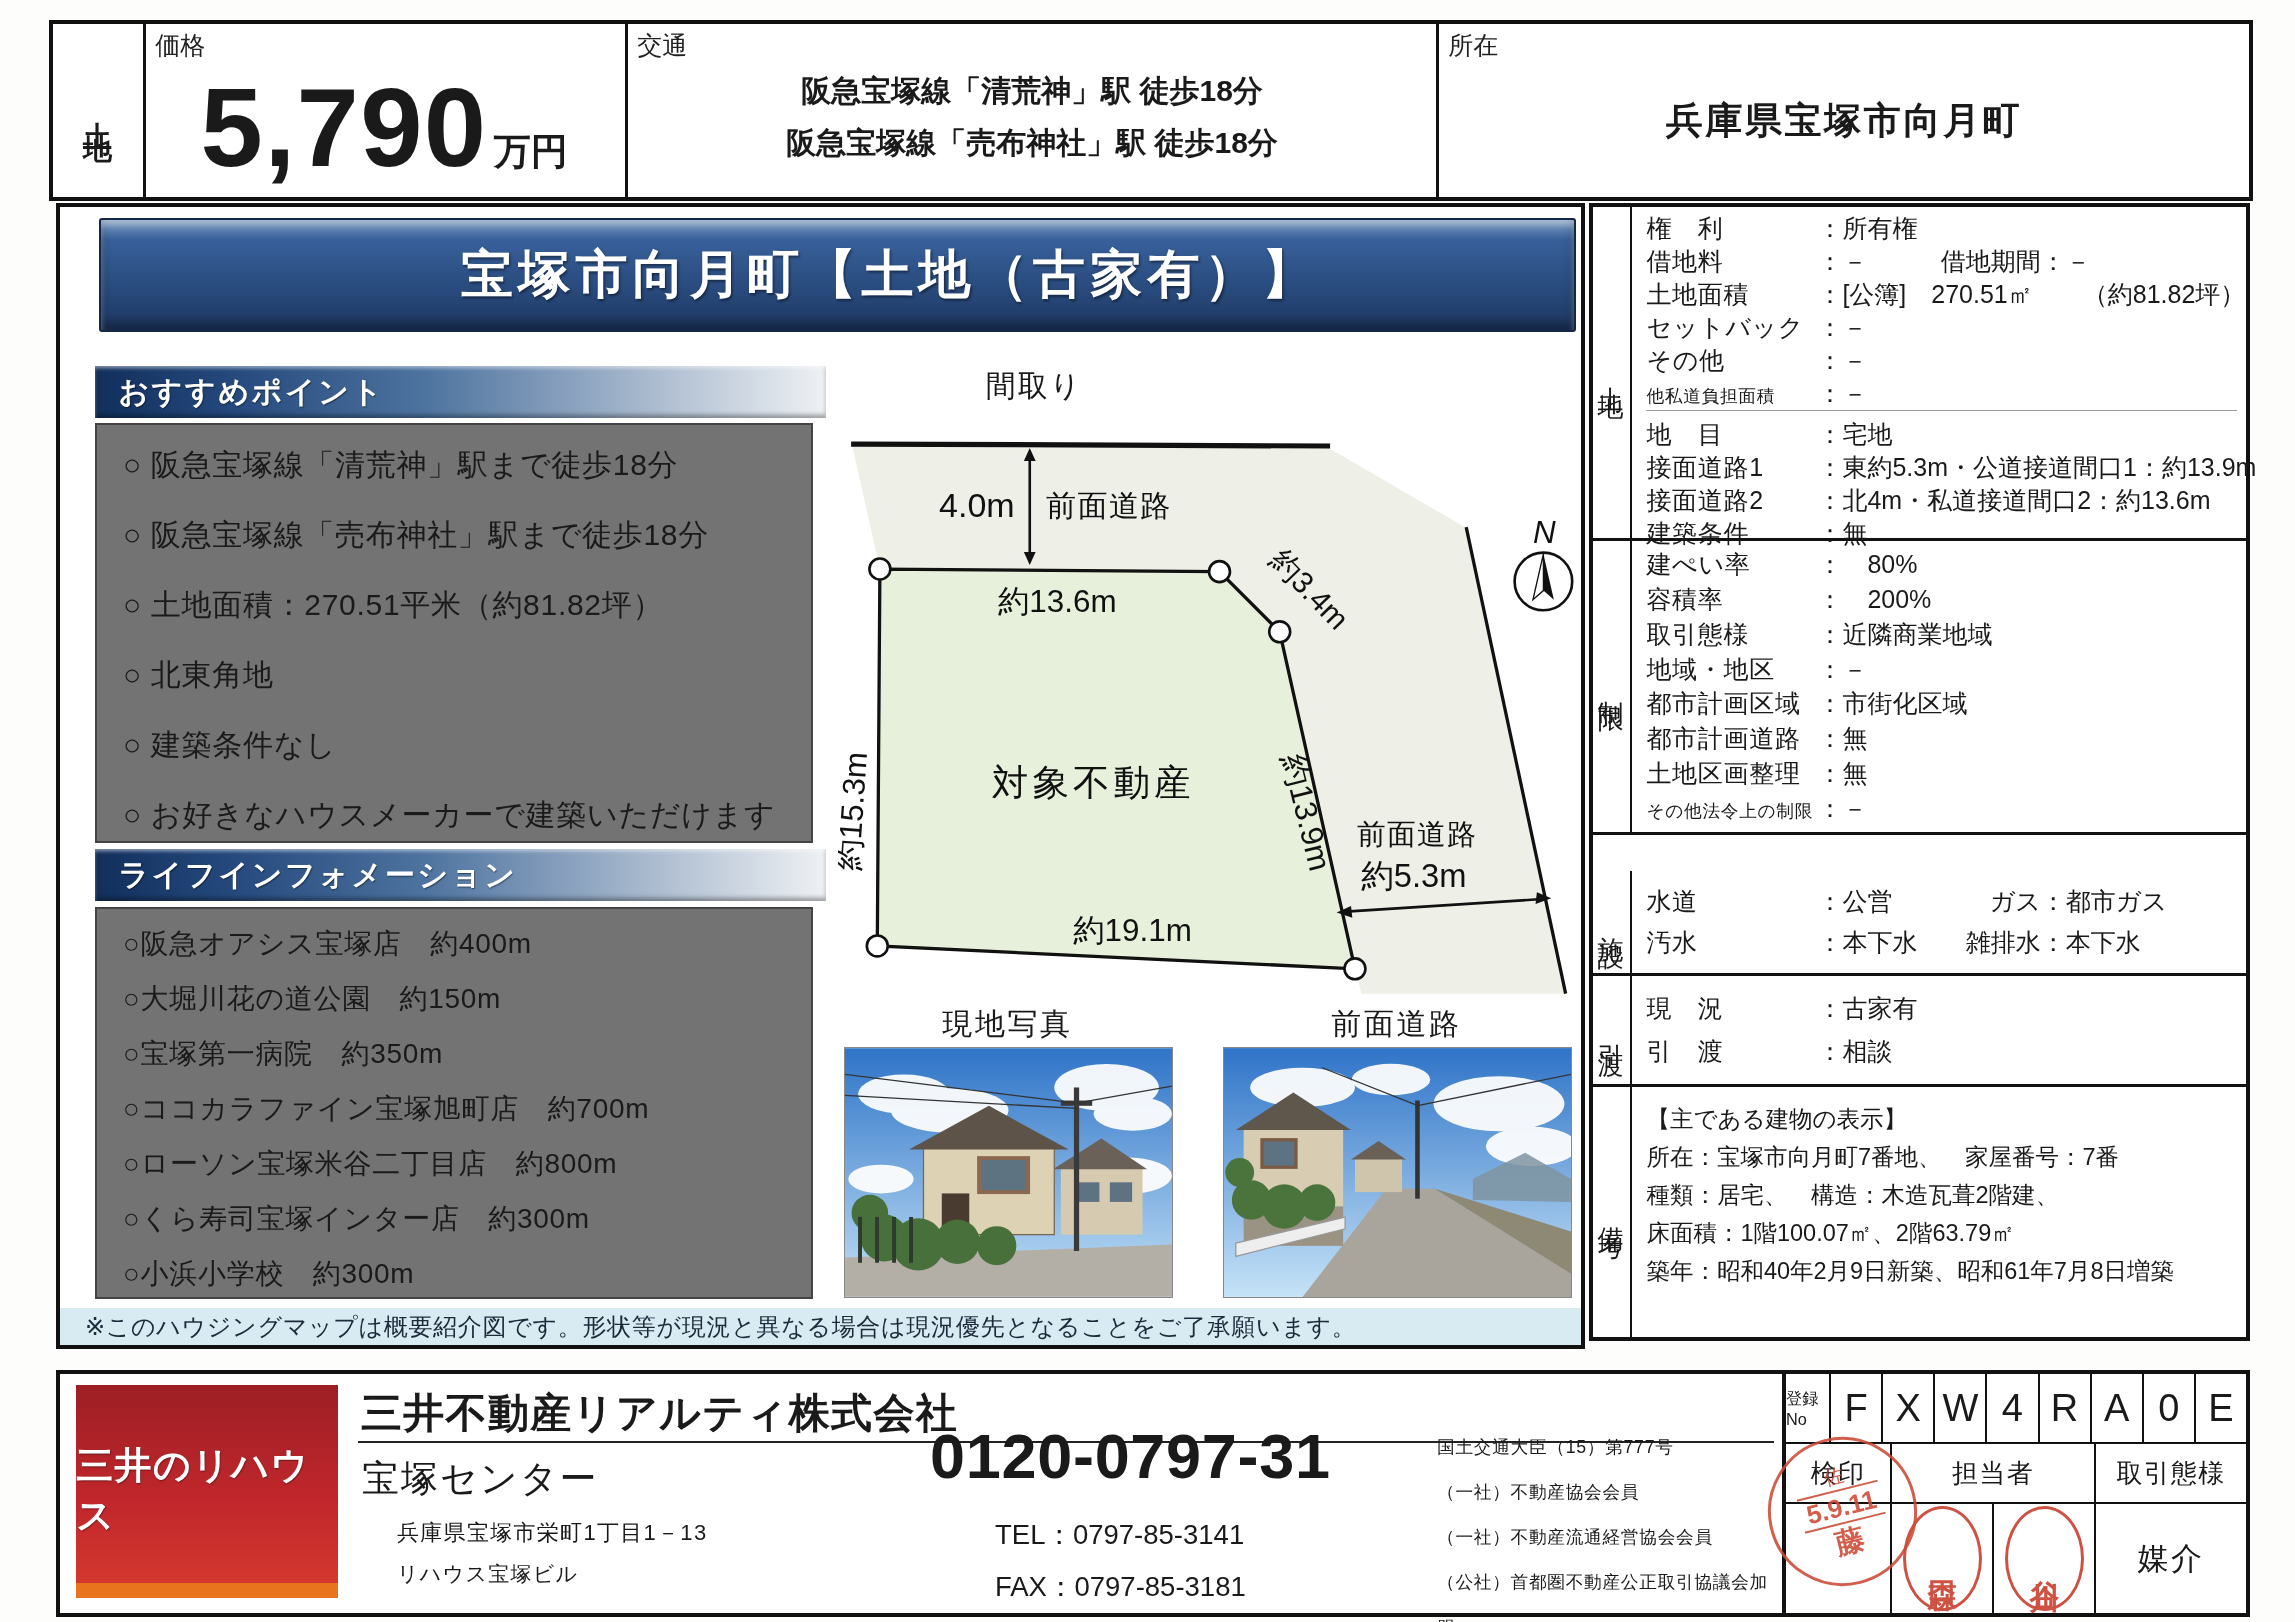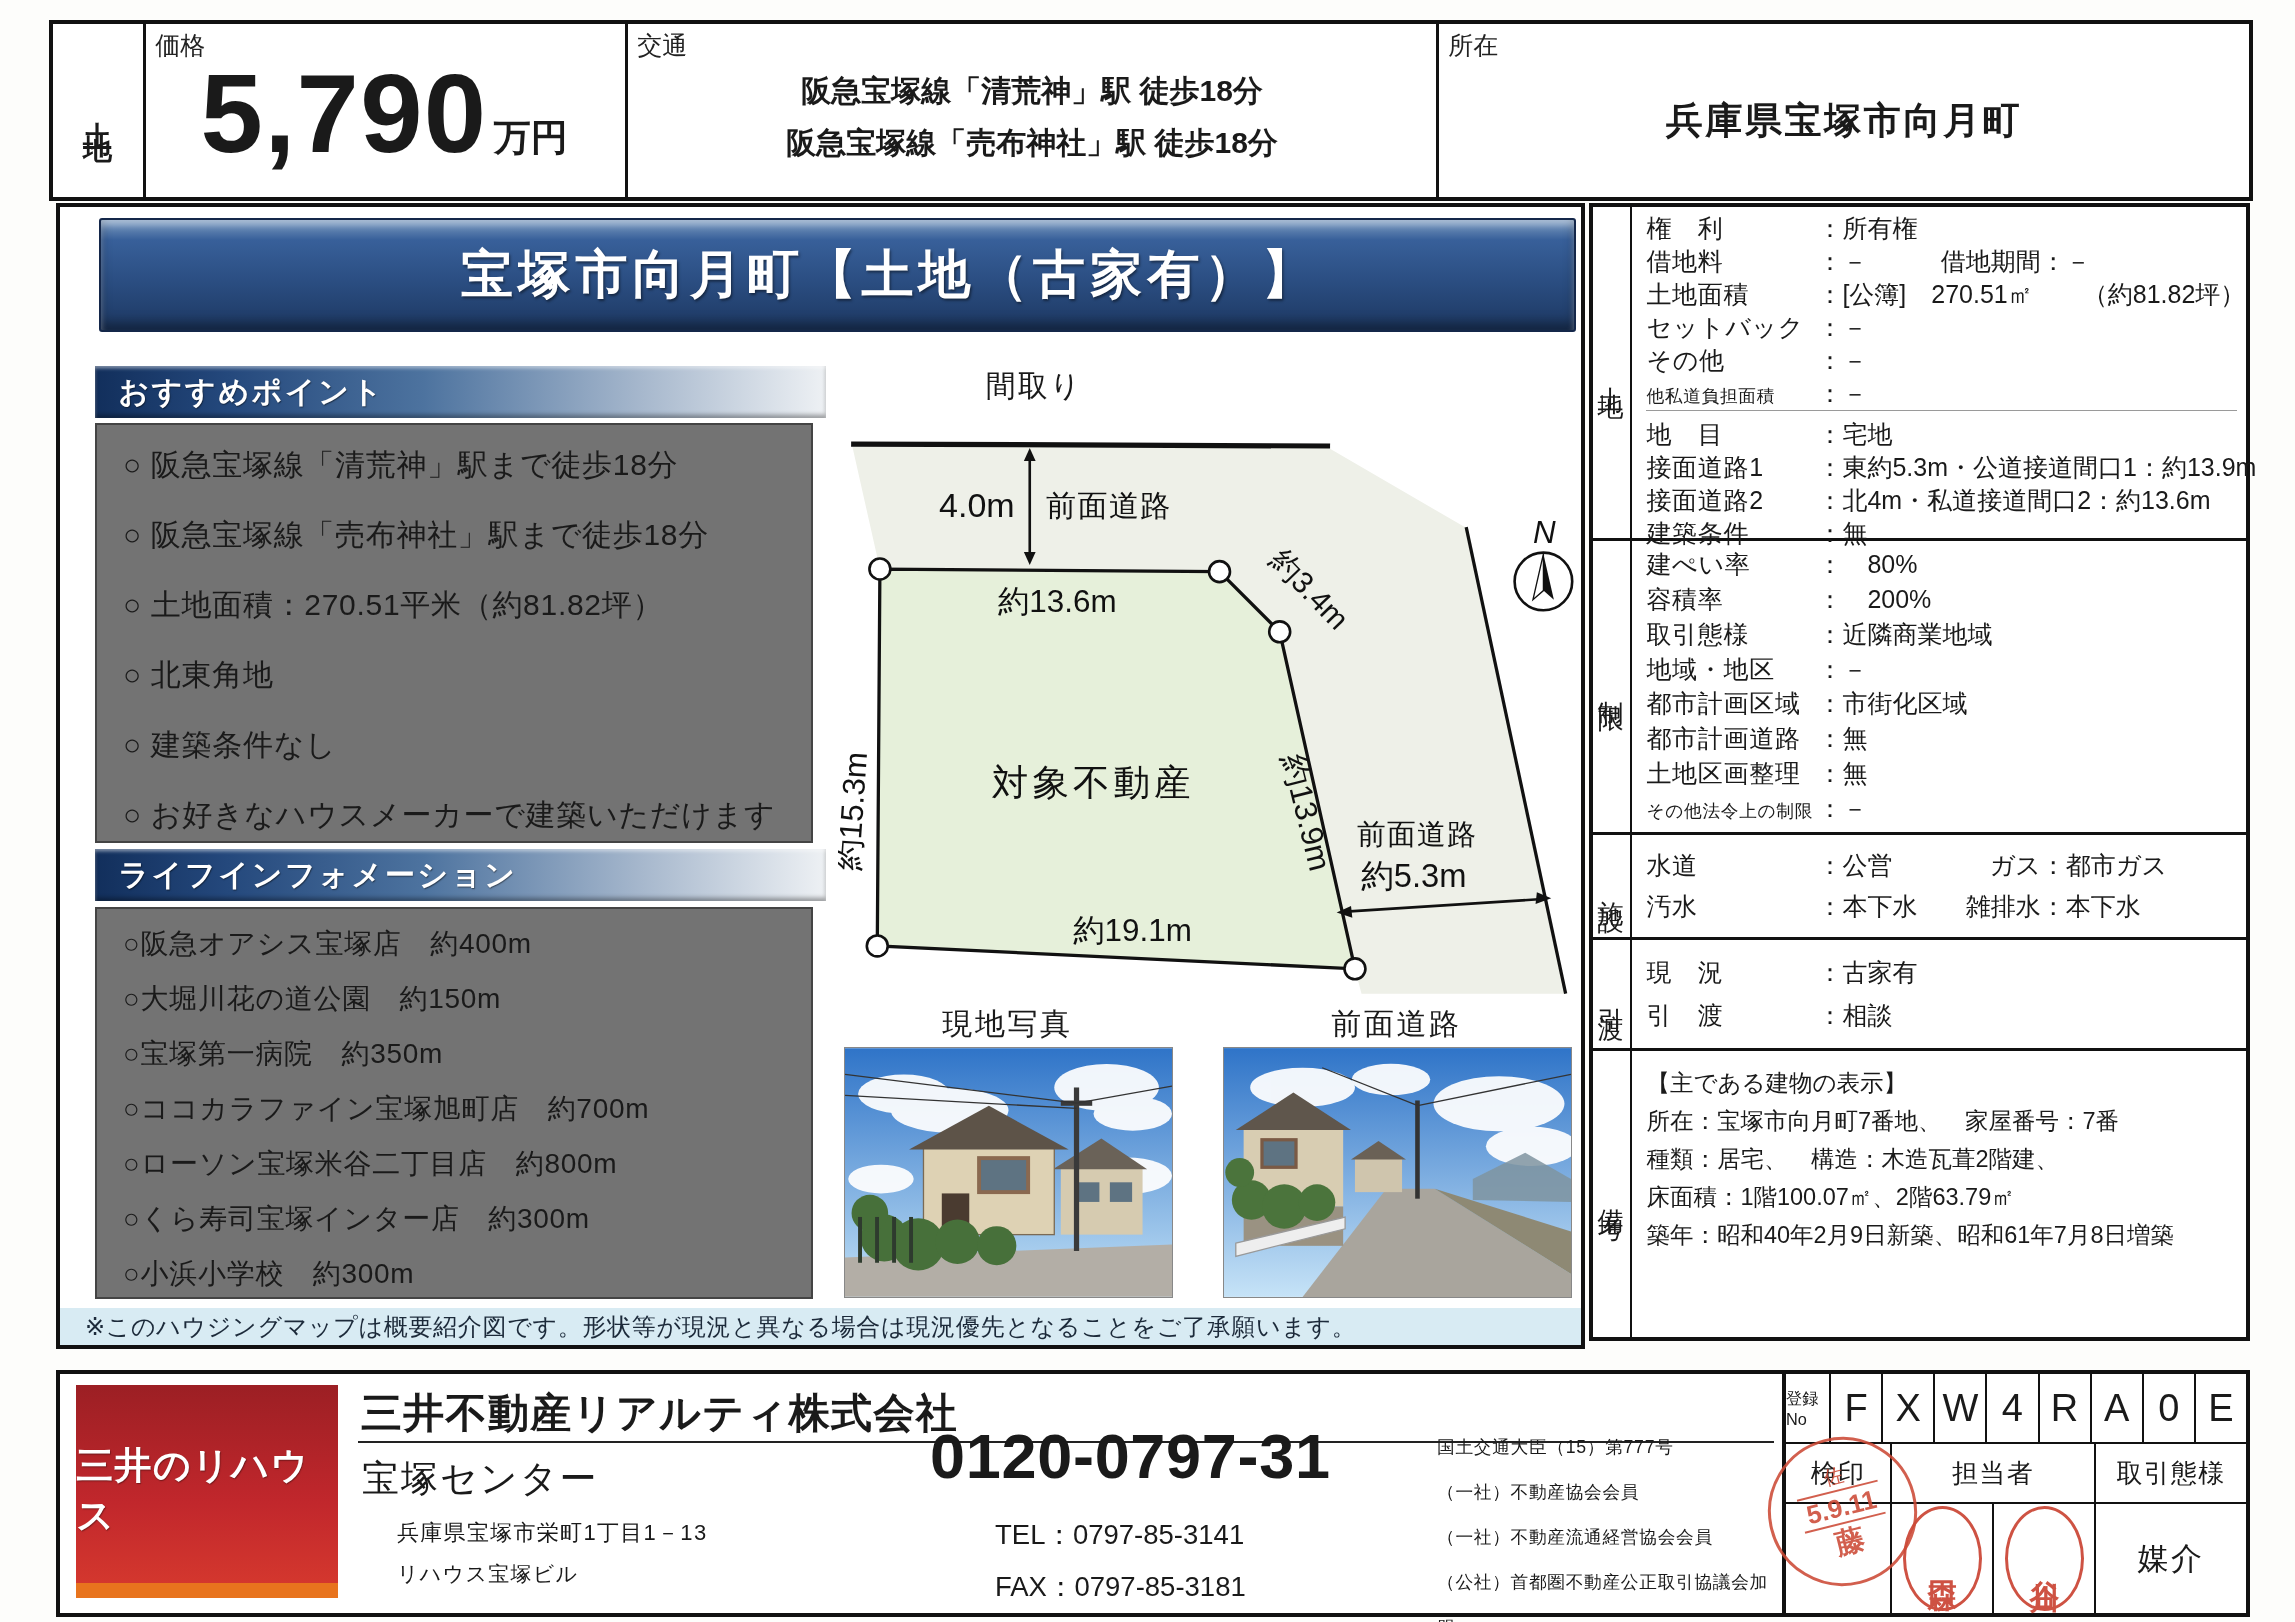--- a/index.html
+++ b/index.html
@@ -7,21 +7,21 @@
         font-family:"Liberation Sans","DejaVu Sans",sans-serif;color:#1a1a1a;overflow:hidden;}
   .abs{position:absolute;}
   
   .top-bar{left:49px;top:19.6px;width:2196px;height:173px;border:4.6px solid #111;display:flex;background:#fff;}
   .tcell{position:relative;border-right:3.3px solid #111;}
   .tcell:last-child{border-right:none;}
   .tcell .clabel{position:absolute;top:5.2px;left:9.2px;font-size:25px;color:#222;}
   .cell-type{width:90px;display:flex;align-items:center;justify-content:center;}
   .cell-type span{writing-mode:vertical-rl;font-size:29px;letter-spacing:11.8px;font-weight:600;}
   .cell-price{width:479px;}
-  .price-row{display:flex;align-items:flex-end;justify-content:center;padding-top:34px;}
+  .price-row{display:flex;align-items:flex-end;justify-content:center;padding-top:48px;}
   .price-num{font-size:112px;font-weight:700;line-height:1;letter-spacing:1.3px;}
   .price-unit{font-size:37px;font-weight:700;padding:0 2.6px 6.5px 6.5px;}
   .cell-access{flex:1;}
   .access-lines{padding-top:41px;text-align:center;font-size:30px;font-weight:700;line-height:1.75;}
   .cell-loc{width:810px;}
   .loc-val{padding-top:72px;text-align:center;font-size:37px;font-weight:700;letter-spacing:2.6px;}
   
   .main-box{left:56px;top:203px;width:1521px;height:1138px;border:4.6px solid #111;background:#fff;}
   .banner{left:39px;top:10.5px;width:1473px;height:110px;
     background:linear-gradient(180deg,#7d9cc1 0%,#38609a 18%,#2b4e82 55%,#1d3862 100%);
@@ -66,21 +66,21 @@
   .drow .c1{width:171px;flex:none;letter-spacing:0.7px;}
   .drow .v1{flex:0 1 auto;text-align:center;}
   .drow .c2{margin-left:auto;flex:none;}
   .drow .v2{width:196px;flex:none;}
   .drow .v2:empty{width:0;}
   .sec-tochi{height:334px;}
   .sec-tochi .drow:nth-of-type(6) .c1{font-size:17.7px;}
   .sec-tochi .drow:nth-of-type(7){border-top:1.3px solid #9a9a9a;padding-top:6.5px;}
   .sec-seigen{height:294px;}
   .sec-seigen .drow:nth-of-type(8) .c1{font-size:17.7px;}
-  .sec-shisetsu{height:105px;}
+  .sec-shisetsu{height:105px;margin-top:36px;}
   .sec-hikiwatashi{height:111px;}
   .sec-biko .drows{justify-content:flex-start;padding-top:13px;}
   .bline{font-size:23.5px;line-height:1.62;white-space:nowrap;}
   
   .footer{left:56px;top:1370px;width:2194px;height:247px;display:flex;}
   .company-box{width:1730px;border:4.6px solid #111;position:relative;background:#fff;box-sizing:border-box;}
   .logo{position:absolute;left:16.3px;top:10.5px;width:262px;height:213px;
     background:linear-gradient(180deg,#9c1f24 0%,#c1272c 55%,#d73a2e 100%);
     display:flex;align-items:center;justify-content:center;}
   .logo .orange{position:absolute;left:0;bottom:0;width:100%;height:14.4px;background:#e8741e;}

